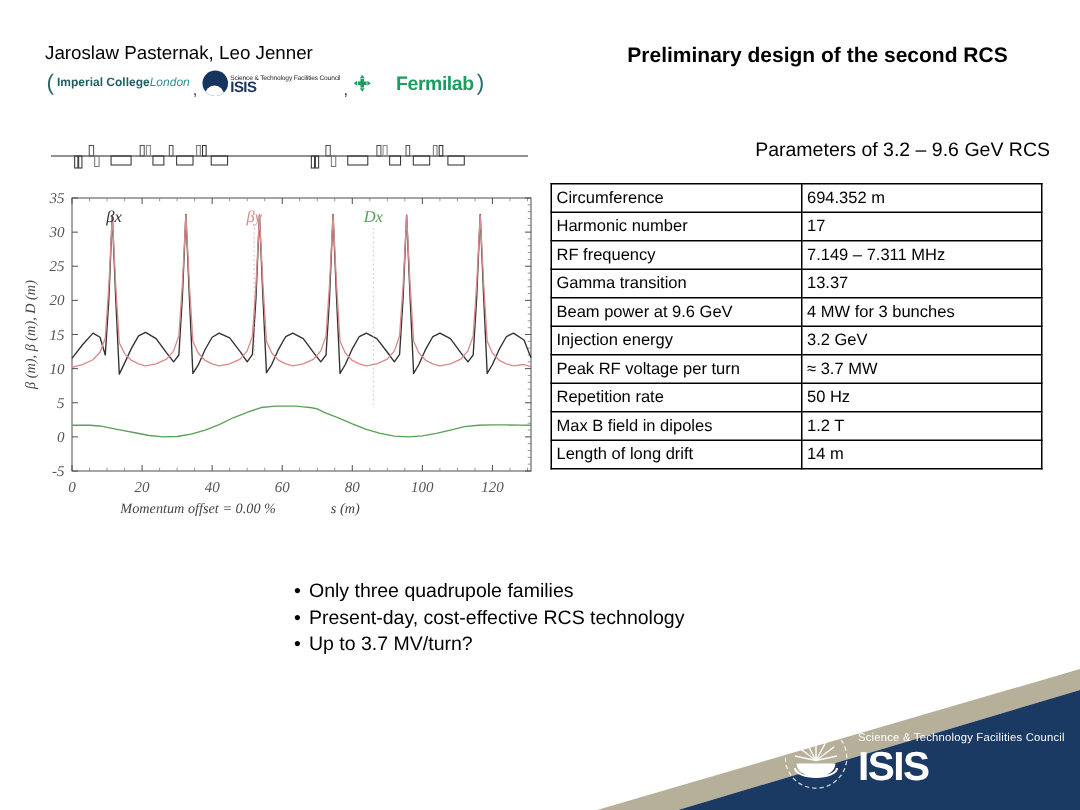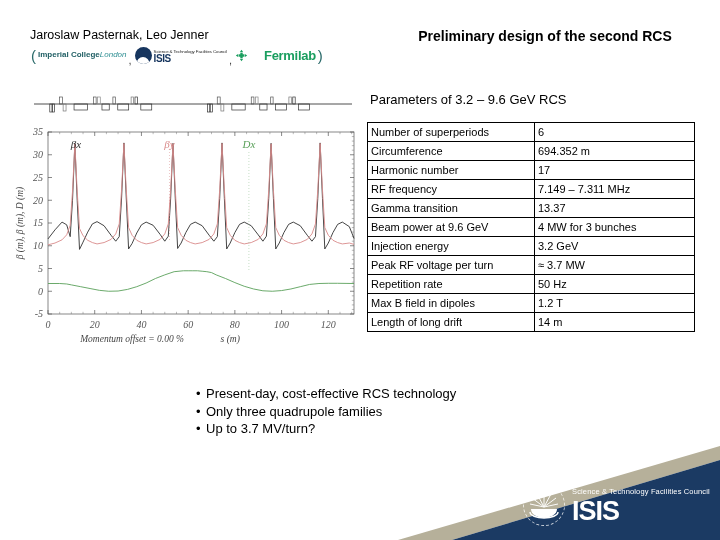--- a/index.html
+++ b/index.html
@@ -161,21 +161,21 @@
     position: absolute;
     left: 0; top: 32px;
     width: 352px; height: 248px;
   }
 
   
   #params-subtitle {
     position: absolute;
     left: 370px; top: 92px;
     width: 330px;
-    text-align: left;
+    text-align: right;
     font-size: 13px;
     color: #000000;
   }
   #params-table {
     position: absolute;
     left: 367px; top: 122px;
     width: 315px;
     border-collapse: collapse;
     table-layout: fixed;
   }
@@ -480,24 +480,20 @@
         <text x="218.19847328244273" y="224" text-anchor="middle" font-family="&quot;Liberation Serif&quot;, serif" font-style="italic" font-size="9.5" fill="#444444">s (m)</text>
       </g>
   </svg>
 </div>
 
 <div id="params-subtitle">Parameters of 3.2 – 9.6 GeV RCS</div>
 
 <table id="params-table">
   <tbody id="params-tbody">
       <tr>
-        <td class="k">Number of superperiods</td>
-        <td class="v">6</td>
-      </tr>
-      <tr>
         <td class="k">Circumference</td>
         <td class="v">694.352 m</td>
       </tr>
       <tr>
         <td class="k">Harmonic number</td>
         <td class="v">17</td>
       </tr>
       <tr>
         <td class="k">RF frequency</td>
         <td class="v">7.149 – 7.311 MHz</td>
@@ -527,22 +523,22 @@
         <td class="v">1.2 T</td>
       </tr>
       <tr>
         <td class="k">Length of long drift</td>
         <td class="v">14 m</td>
       </tr>
     </tbody>
 </table>
 
 <div id="bullet-list">
+    <div class="bullet-row"><span class="bullet-dot">•</span><span>Only three quadrupole families</span></div>
     <div class="bullet-row"><span class="bullet-dot">•</span><span>Present-day, cost-effective RCS technology</span></div>
-    <div class="bullet-row"><span class="bullet-dot">•</span><span>Only three quadrupole families</span></div>
     <div class="bullet-row"><span class="bullet-dot">•</span><span>Up to 3.7 MV/turn?</span></div>
   </div>
 
 <svg id="footer-banner" viewBox="0 0 720 110" preserveAspectRatio="none">
   <polygon id="footer-stripe" points="398,110 720,16 720,30 452,110" fill="#b6b09a"></polygon>
   <polygon id="footer-wedge" points="452,110 720,30 720,110" fill="#1b3a63"></polygon>
 </svg>
 
 <div id="footer-logo">
   <span class="fl-mark-circle">

